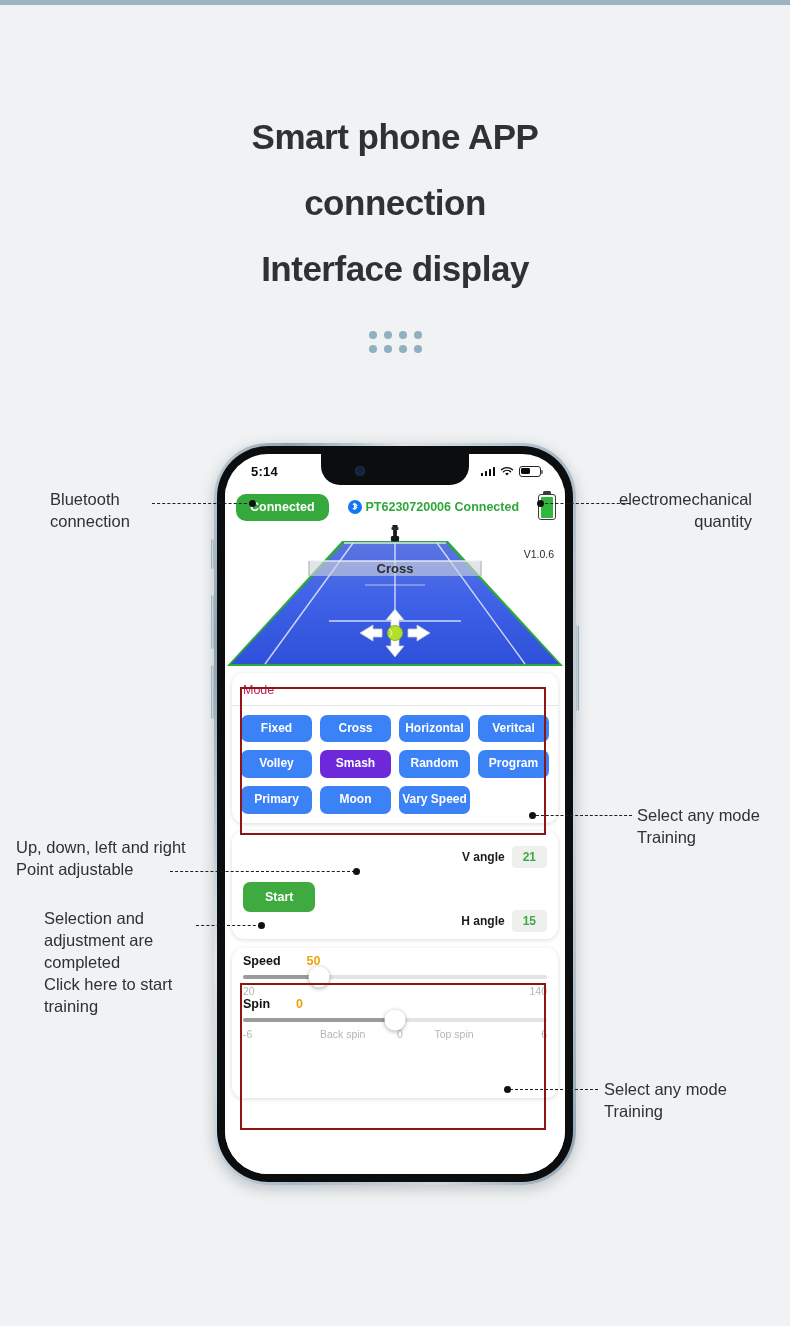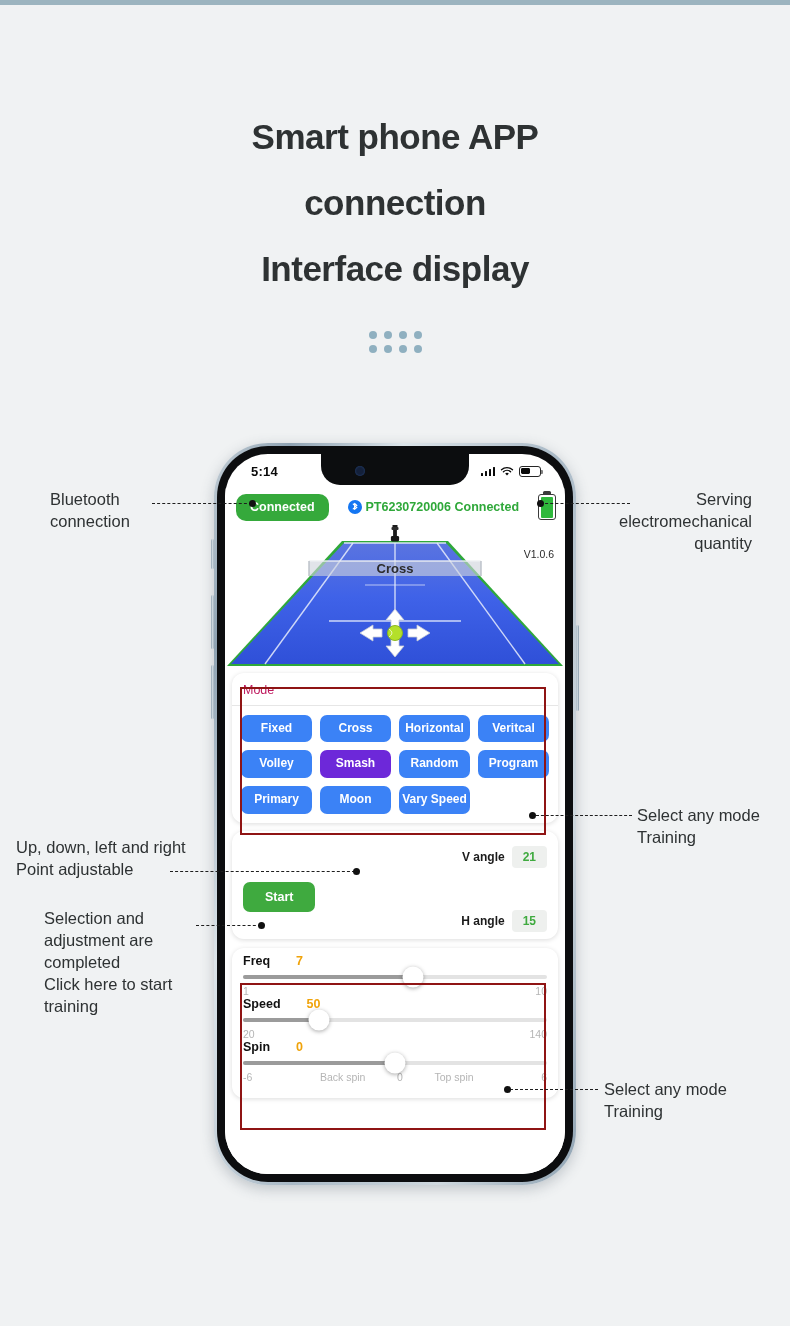--- a/index.html
+++ b/index.html
@@ -461,34 +461,20 @@
             <span class="angle-val">21</span>
           </div>
           <div class="angle-row angle-h">
             <span class="angle-label">H angle</span>
             <span class="angle-val">15</span>
           </div>
         </div>
 
         <div class="slider-card">
 
-          <div>
-            <div class="sl-head">
-              <span class="sl-name">Freq</span>
-              <span class="sl-val">7</span>
-            </div>
-            <div class="sl-track">
-              <div class="sl-fill" style="width:56%"></div>
-              <div class="sl-thumb" style="left:56%"></div>
-            </div>
-            <div class="sl-scale">
-              <span>1</span>
-              <span>10</span>
-            </div>
-          </div>
 
           <div>
             <div class="sl-head">
               <span class="sl-name">Speed</span>
               <span class="sl-val">50</span>
             </div>
             <div class="sl-track">
               <div class="sl-fill" style="width:25%"></div>
               <div class="sl-thumb" style="left:25%"></div>
             </div>
@@ -526,21 +512,20 @@
   <div class="hl hl-slider"></div>
 
   <div class="ann l" style="left:50px; top:488px; width:180px;">
     <div>Bluetooth</div>
     <div>connection</div>
   </div>
   <div class="dash" style="left:152px; top:503px; width:100px;"></div>
   <div class="dot" style="left:249px; top:500px;"></div>
 
   <div class="ann r" style="right:38px; top:488px; width:220px;">
-    <div>Serving</div>
     <div>electromechanical</div>
     <div>quantity</div>
   </div>
   <div class="dash" style="left:540px; top:503px; width:90px;"></div>
   <div class="dot" style="left:537px; top:500px;"></div>
 
   <div class="ann l" style="left:16px; top:836px; width:230px;">
     <div>Up, down, left and right</div>
     <div>Point adjustable</div>
   </div>

